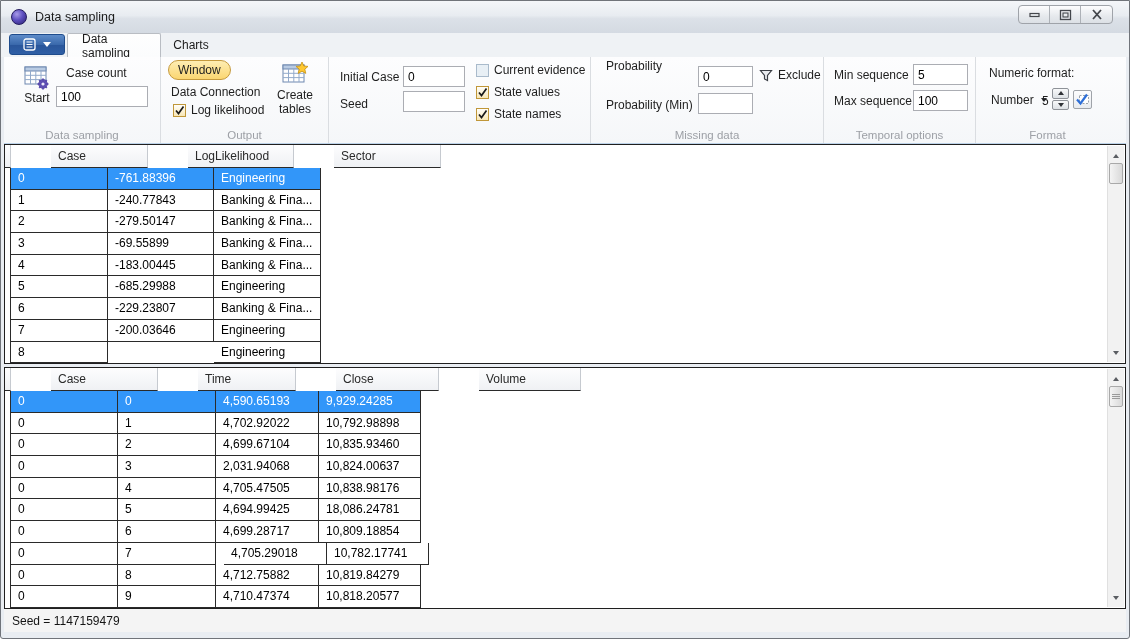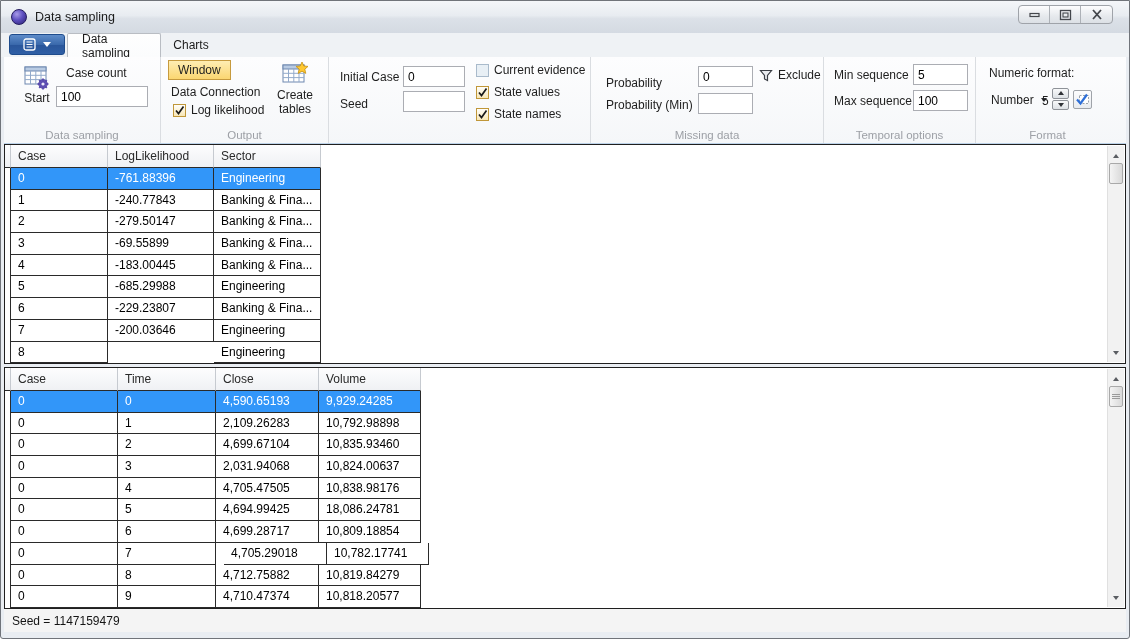--- a/index.html
+++ b/index.html
@@ -33,21 +33,21 @@
   
   .ribbon { position:absolute; top:56px; left:3px; right:3px; height:87px;
     background:linear-gradient(#FDFDFE,#F5F7F9); border-bottom:1px solid #BCD2E8; }
   .rgroup { position:absolute; top:0; height:86px; border-right:1px solid #DADDE1; }
   .glabel { position:absolute; bottom:2px; left:0; right:0; text-align:center; font-size:11.5px; color:#9DA0A6; }
   .rlabel { position:absolute; font-size:12px; color:#1E1E1E; white-space:nowrap; }
   .rinput { position:absolute; height:21px; border:1px solid #ABADB3; background:#fff; font-size:12px;
     padding:0 4px; font-family:"Liberation Sans",sans-serif; color:#000; }
   .bigbtn { position:absolute; display:flex; flex-direction:column; align-items:center; font-size:12px; color:#1E1E1E; }
   .toggle-on { position:absolute; height:20px; padding:0 9px; font-size:12px; color:#1E1E1E;
-    display:flex; align-items:center; border:1px solid #C69A3E; border-radius:0;
+    display:flex; align-items:center; border:1px solid #C69A3E; border-radius:10px;
     background:linear-gradient(#FEEDB3,#FBD671); }
   .cbrow { position:absolute; display:flex; align-items:center; gap:5px; font-size:12px; color:#1E1E1E; }
   .cb { width:13px; height:13px; border:1px solid #C09739; background:linear-gradient(#FFFEFA,#F8E7B6);
     display:flex; align-items:center; justify-content:center; }
   .cb.un { border:1px solid #A9BACB; background:#E8EFF5; }
   .spinner { position:absolute; width:17px; height:22px; display:flex; flex-direction:column; gap:1px; }
   .spin-btn { flex:1; border:1px solid #8E9298; border-radius:2px;
     background:linear-gradient(#F8F9FA,#DDE1E5); display:flex; align-items:center; justify-content:center; }
   .tri-u { width:0; height:0; border-left:3.5px solid transparent; border-right:3.5px solid transparent; border-bottom:4.5px solid #2F3237; }
   .tri-d { width:0; height:0; border-left:3.5px solid transparent; border-right:3.5px solid transparent; border-top:4.5px solid #2F3237; }
@@ -59,21 +59,21 @@
   .grid { position:absolute; left:3px; right:3px; background:#fff; border:1px solid #1F1F1F; overflow:hidden; }
   .grid-top { top:143px; height:220px; }
   .grid-bottom { top:366px; height:242px; }
   .trow { display:flex; height:21.7px; }
   .trow.thead { height:23px; }
   .gutter { width:6px; border-right:1px solid #2A2A2A; background:#fff; flex:none; }
   .thead .gutter { background:linear-gradient(#FDFDFE,#EFF1F4); border-bottom:1px solid #2A2A2A; border-right:1px solid #C6CAD0; }
   .tcell { flex:none; font-size:12px; color:#000; padding:3px 0 0 7px; white-space:nowrap; overflow:hidden;
     border-right:1px solid #2A2A2A; border-bottom:1px solid #2A2A2A; }
   .tcell.hcell { background:linear-gradient(#FDFDFE,#EFF1F4); color:#2A2A2A; padding-top:4px;
-    border-right:1px solid #C6CAD0; border-bottom:1px solid #2A2A2A; }
+    border-right:1px solid #C6CAD0; border-bottom:1px solid #2A2A2A;margin-left:40px; }
   .trow.selected .tcell { background:#3296F9; color:#fff; }
   .vscroll { position:absolute; top:1px; right:1px; bottom:1px; width:17px; background:#F2F2F2; border-left:1px solid #E0E0E0; }
   .sb-btn { position:absolute; left:0; right:0; height:15px; display:flex; align-items:center; justify-content:center; }
   .sb-btn.up { top:2px; } .sb-btn.down { bottom:2px; }
   .sb-tri-u { width:0; height:0; border-left:3.5px solid transparent; border-right:3.5px solid transparent; border-bottom:4px solid #5A5D62; }
   .sb-tri-d { width:0; height:0; border-left:3.5px solid transparent; border-right:3.5px solid transparent; border-top:4px solid #5A5D62; }
   .sb-thumb { position:absolute; left:1px; right:1px; top:17px; height:21px; border:1px solid #A9A9A9; border-radius:2px;
     background:linear-gradient(90deg,#F4F4F4,#D9D9D9); display:flex; flex-direction:column; gap:1px; align-items:center; justify-content:center; }
   .grip { width:8px; height:1px; background:#9A9A9A; }
 
@@ -187,21 +187,21 @@
         <span class="cb">
           <svg width="11" height="11" viewBox="0 0 11 11">
               <path d="M2 5.5 L4.5 8.5 L9.5 1.5" fill="none" stroke="#1A1A1A" stroke-width="1.7"></path>
             </svg>
         </span>
         <span>State names</span>
       </div>
     </div>
 
     <div class="rgroup" style="left:587px;width:233px;">
-      <span class="rlabel" style="left:15px;top:19px;">Probability</span>
+      <span class="rlabel" style="left:15px;top:2px;">Probability</span>
       <input class="rinput" style="left: 107px; top: 9px; width: 55px;" value="0">
       <div class="cbrow" style="left:168px;top:11px;">
         <svg width="14" height="13" viewBox="0 0 14 13">
           <path d="M1.5 1.5 H12.5 L8.5 6.5 V11.5 L5.5 10 V6.5 Z" fill="#E9EBEF" stroke="#3A3E45" stroke-width="1.2"></path>
         </svg>
         <span>Exclude</span>
       </div>
       <span class="rlabel" style="left:15px;top:41px;">Probability (Min)</span>
       <input class="rinput" style="left: 107px; top: 36px; width: 55px;" value="">
       <div class="glabel">Missing data</div>
@@ -327,21 +327,21 @@
           <div class="gutter"></div>
           <div class="tcell" style="width: 107px;">0</div>
           <div class="tcell" style="width: 98px;">0</div>
           <div class="tcell" style="width: 103px;">4,590.65193</div>
           <div class="tcell" style="width: 102px;">9,929.24285</div>
         </div>
         <div class="trow">
           <div class="gutter"></div>
           <div class="tcell" style="width: 107px;">0</div>
           <div class="tcell" style="width: 98px;">1</div>
-          <div class="tcell" style="width: 103px;">2,109.26283</div>
+          <div class="tcell" style="width: 103px;">4,702.92022</div>
           <div class="tcell" style="width: 102px;">10,792.98898</div>
         </div>
         <div class="trow">
           <div class="gutter"></div>
           <div class="tcell" style="width: 107px;">0</div>
           <div class="tcell" style="width: 98px;">2</div>
           <div class="tcell" style="width: 103px;">4,699.67104</div>
           <div class="tcell" style="width: 102px;">10,835.93460</div>
         </div>
         <div class="trow">

